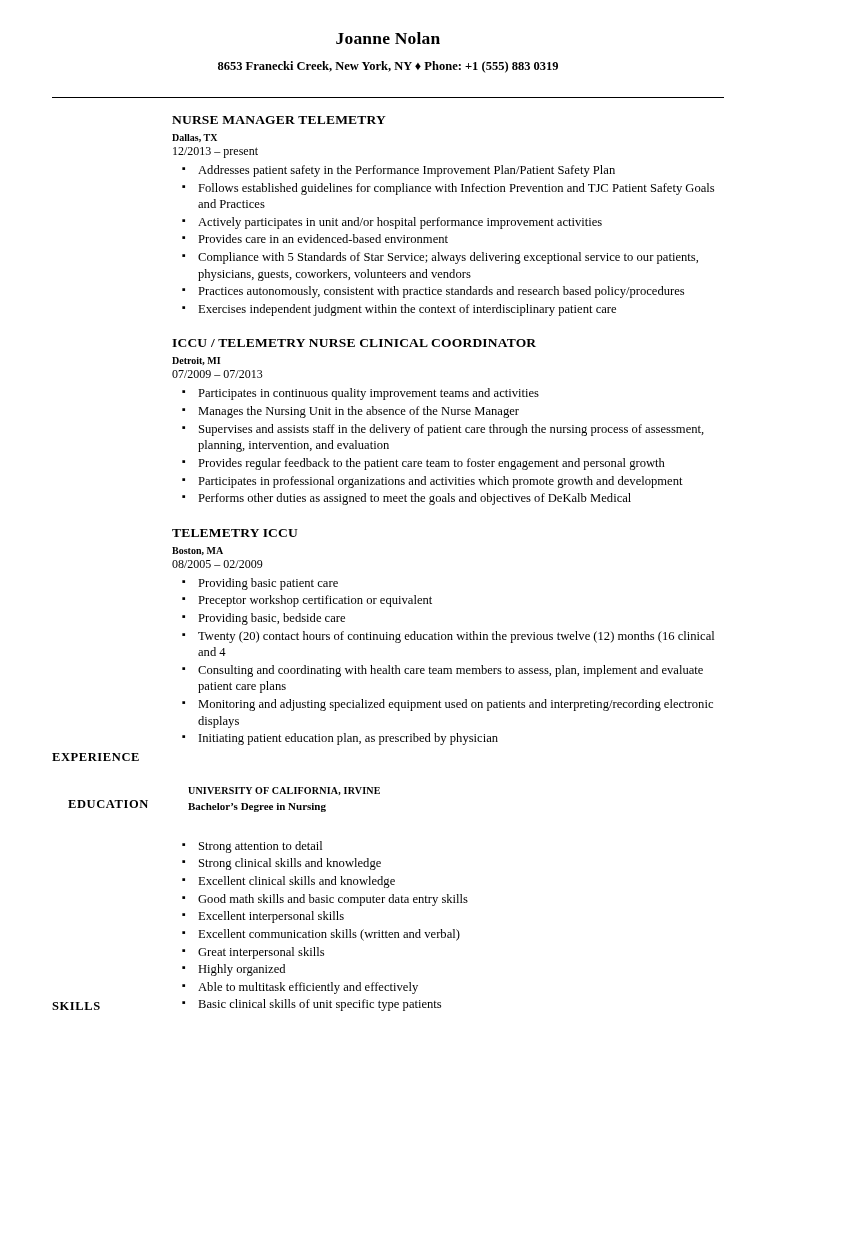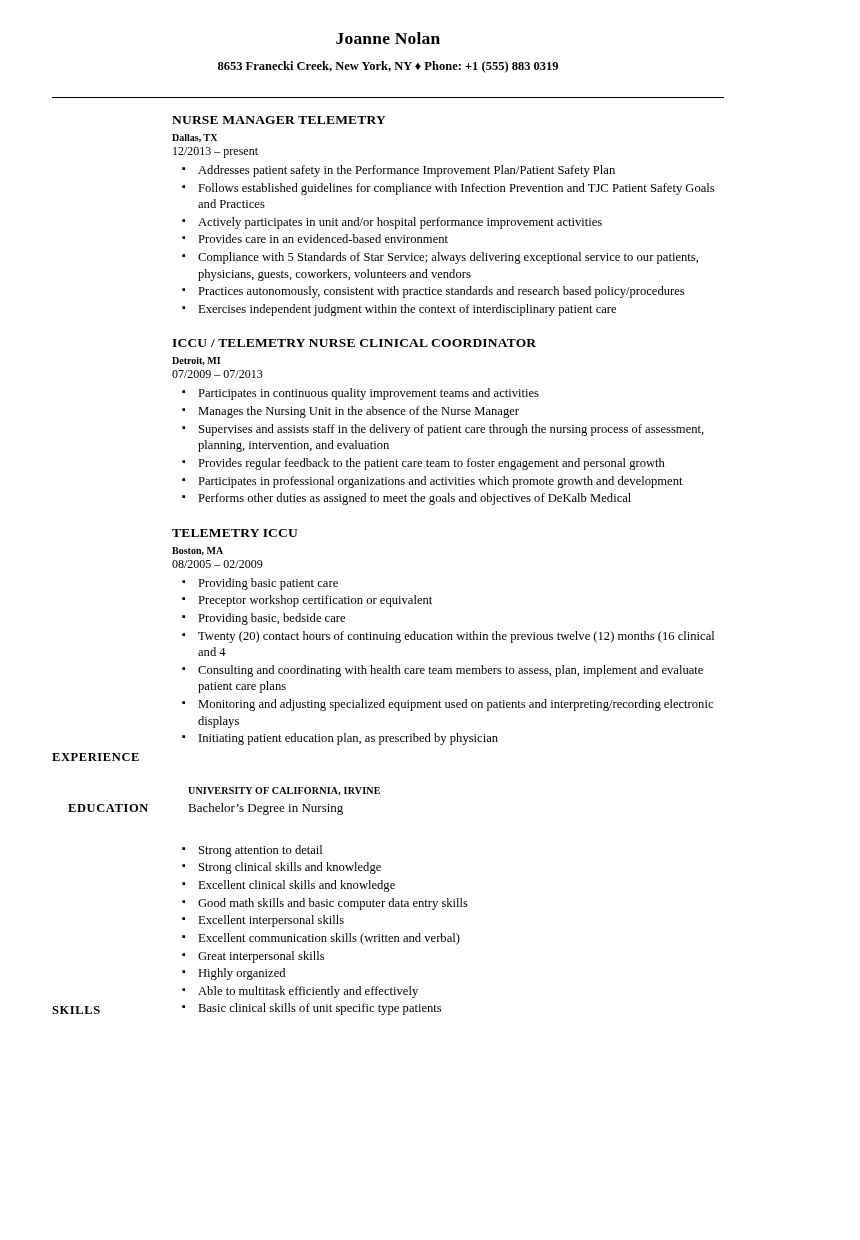--- a/index.html
+++ b/index.html
@@ -95,22 +95,22 @@
     top: -1px;
     font-size: 11px;
   }
   .edu-school {
     font-size: 10px;
     font-weight: bold;
     letter-spacing: 0.2px;
     margin-bottom: 4px;
   }
   .edu-degree {
-    font-size: 13px;
-    font-weight: normal;
+    font-size: 11px;
+    font-weight: bold;
   }
   .edu-section { margin-top: 20px; margin-left: 16px; }
   .skills-section { margin-top: 26px; }
   .skills-body { padding-left: 8px; }
 </style>
 </head>
 <body>
 
 <div class="page">
 

